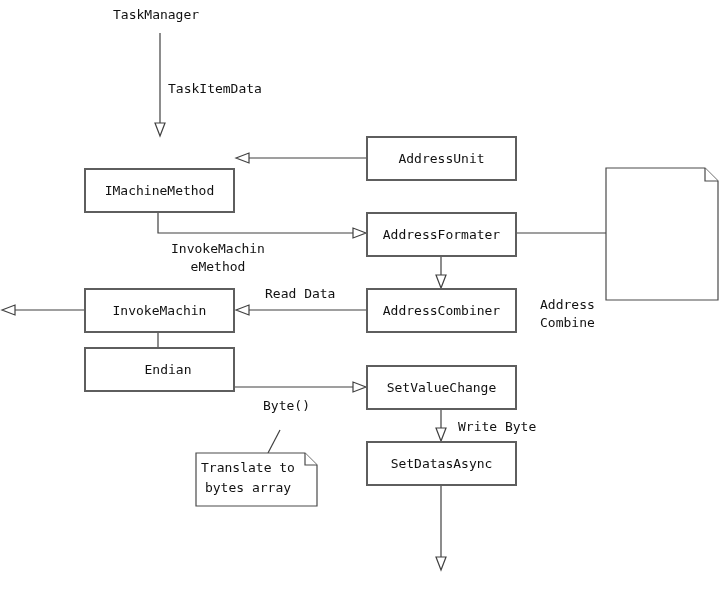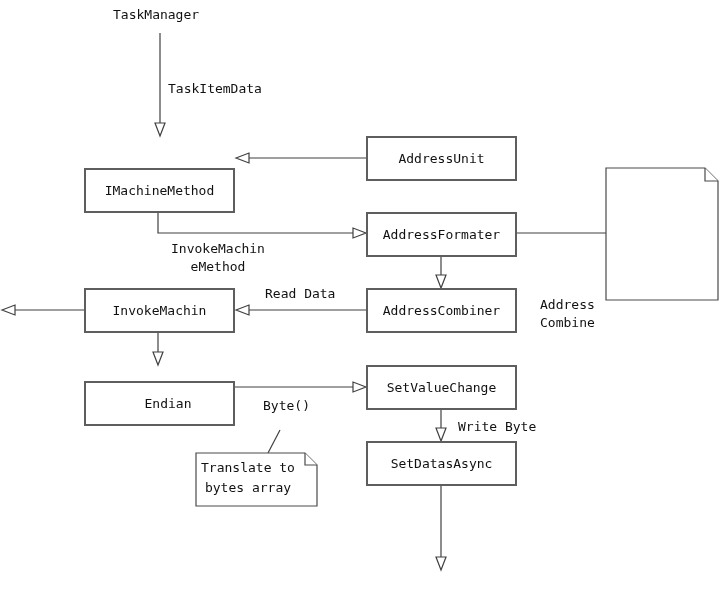--- a/index.html
+++ b/index.html
@@ -20,21 +20,21 @@
     background:#fff;
     display:flex;align-items:center;justify-content:center;
     font-size:13px;
     white-space:nowrap;
   }
   .n-imachinemethod{left:84px;top:136px;margin-top:32px;}
   .n-addressunit{left:366px;top:136px;}
   .n-addressformater{left:366px;top:212px;}
   .n-addresscombiner{left:366px;top:288px;}
   .n-getdatasasync{left:84px;top:288px;}
-  .n-endian{left:84px;top:381px;padding-left:17px;}
+  .n-endian{left:84px;top:347px;padding-left:17px;}
   .n-setvaluechange{left:366px;top:365px;}
   .n-setdatasasync{left:366px;top:441px;}
   .lbl{
     position:absolute;
     font-size:13px;
     line-height:18px;
     white-space:pre-line;
   }
   .l-taskmanager{left:113px;top:6px;}
   .l-taskitemdata{left:168px;top:80px;}

